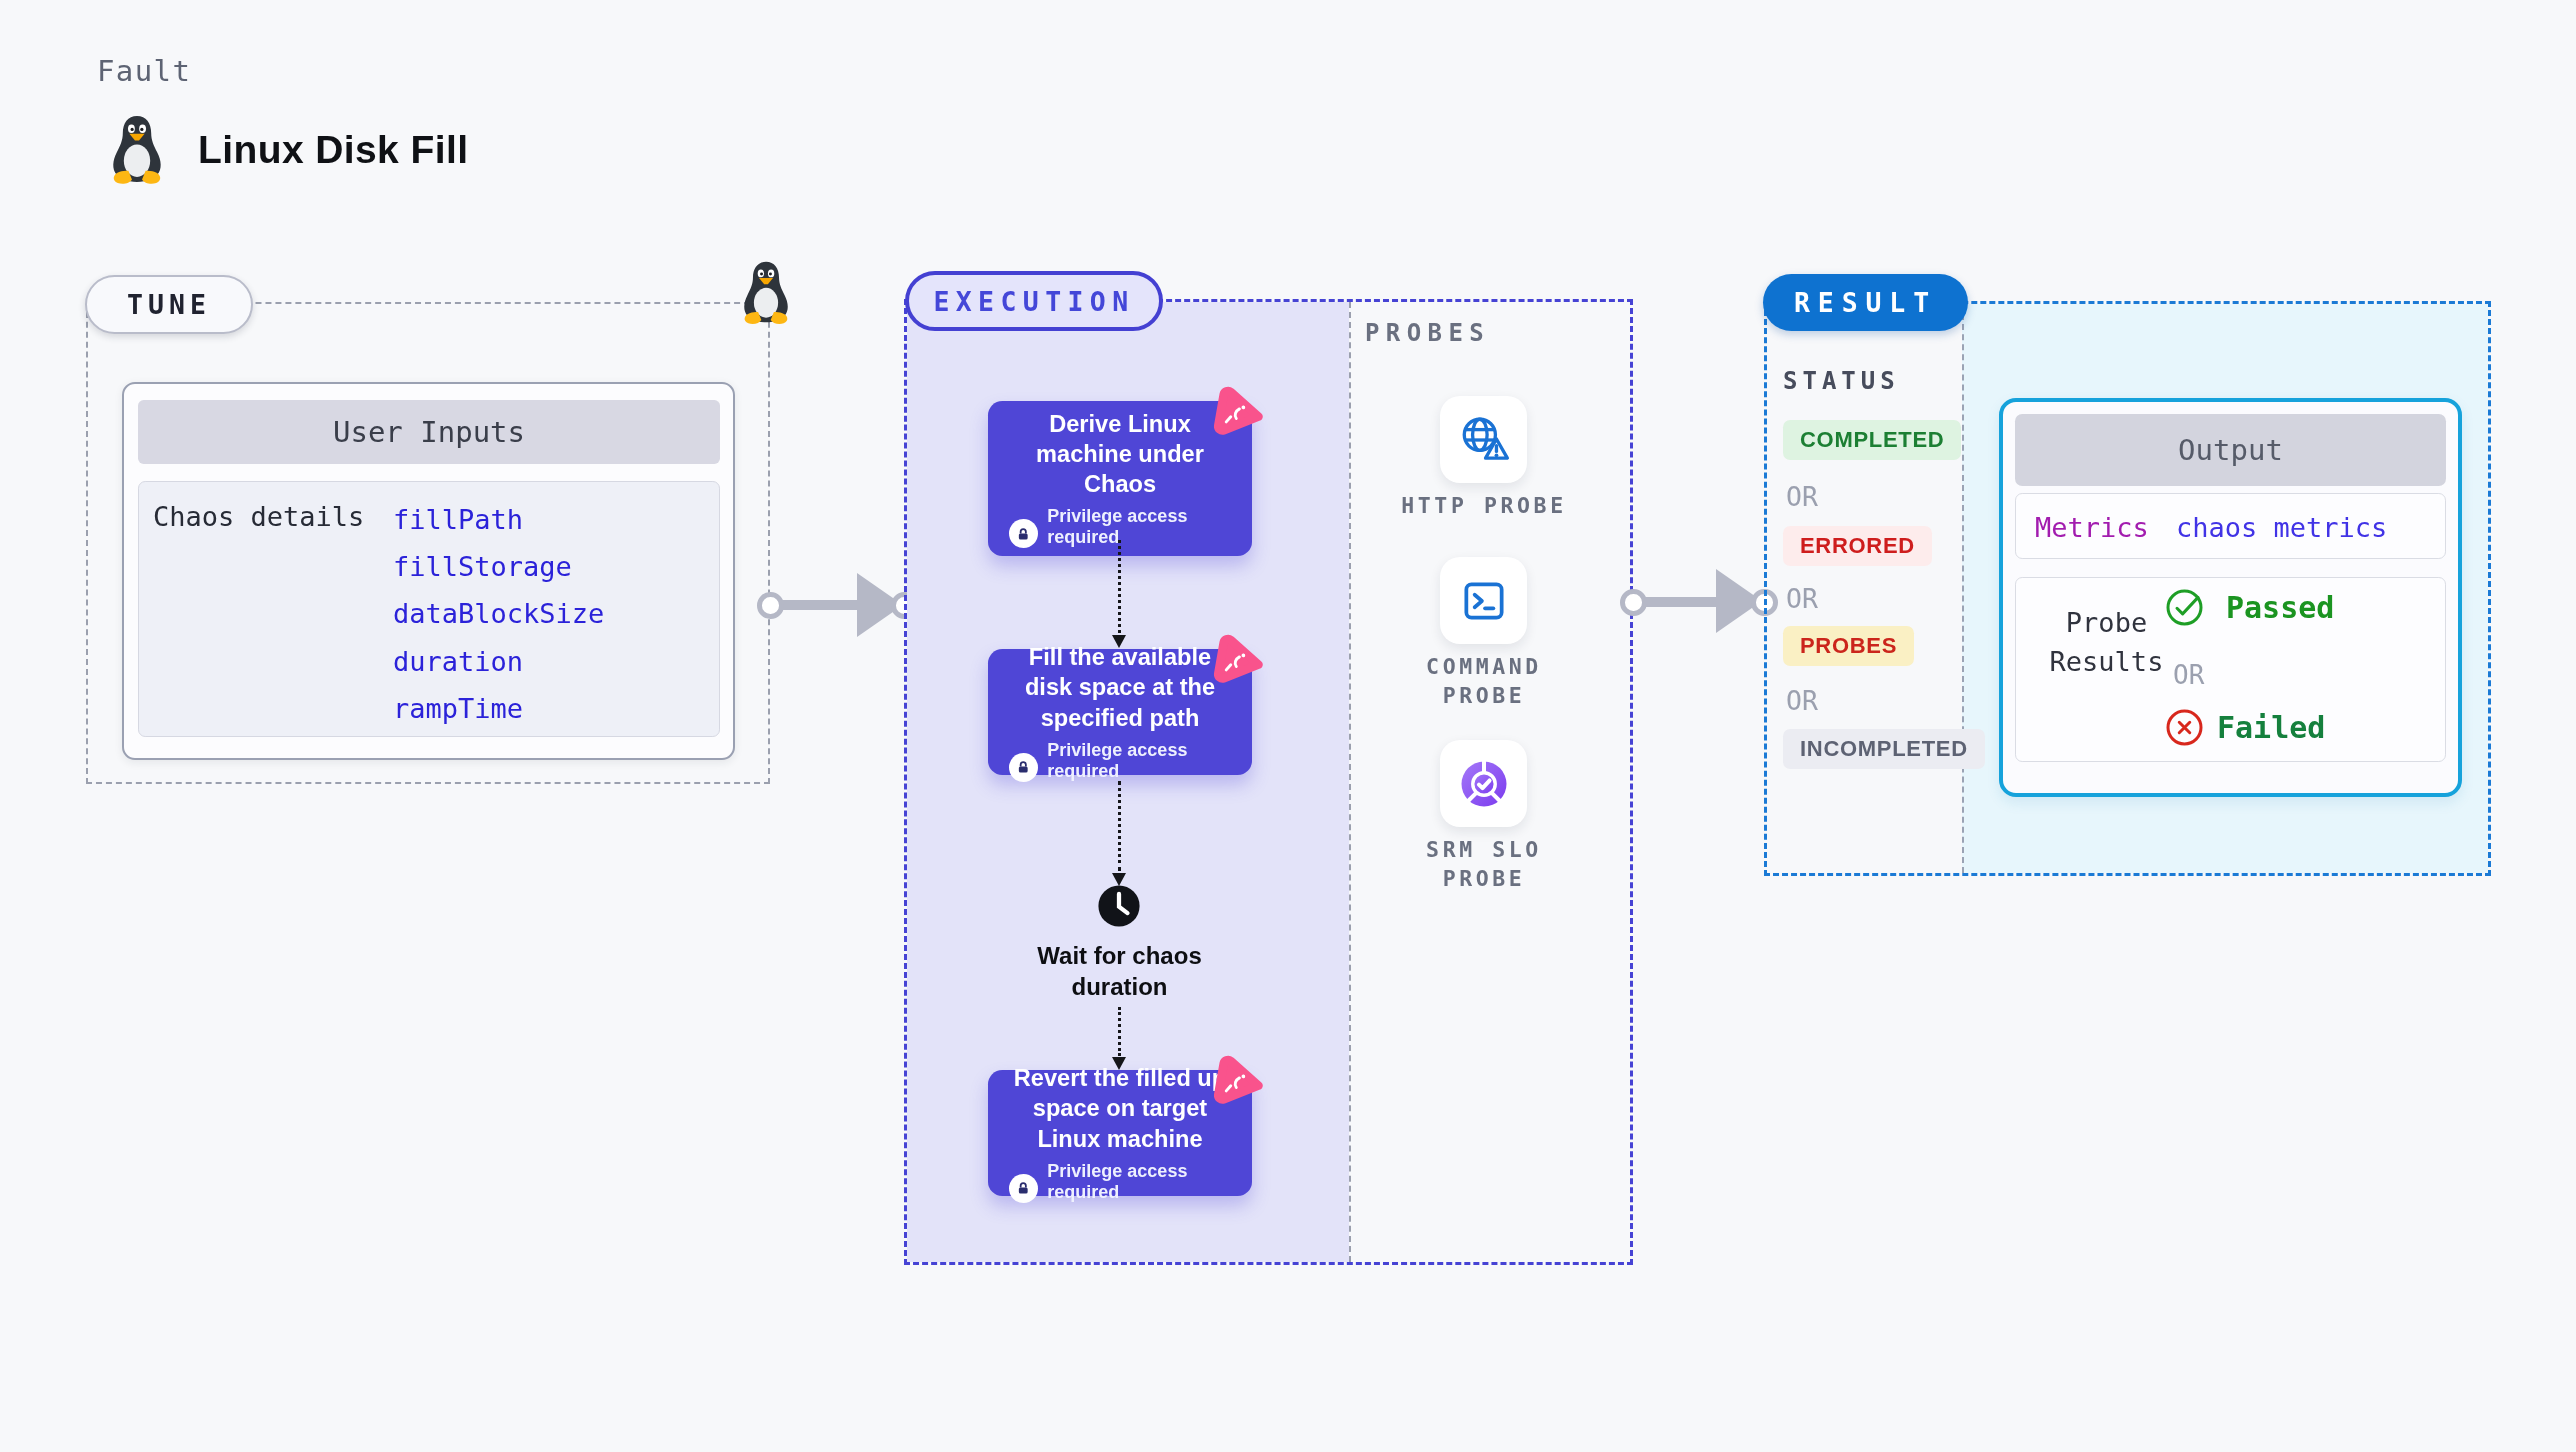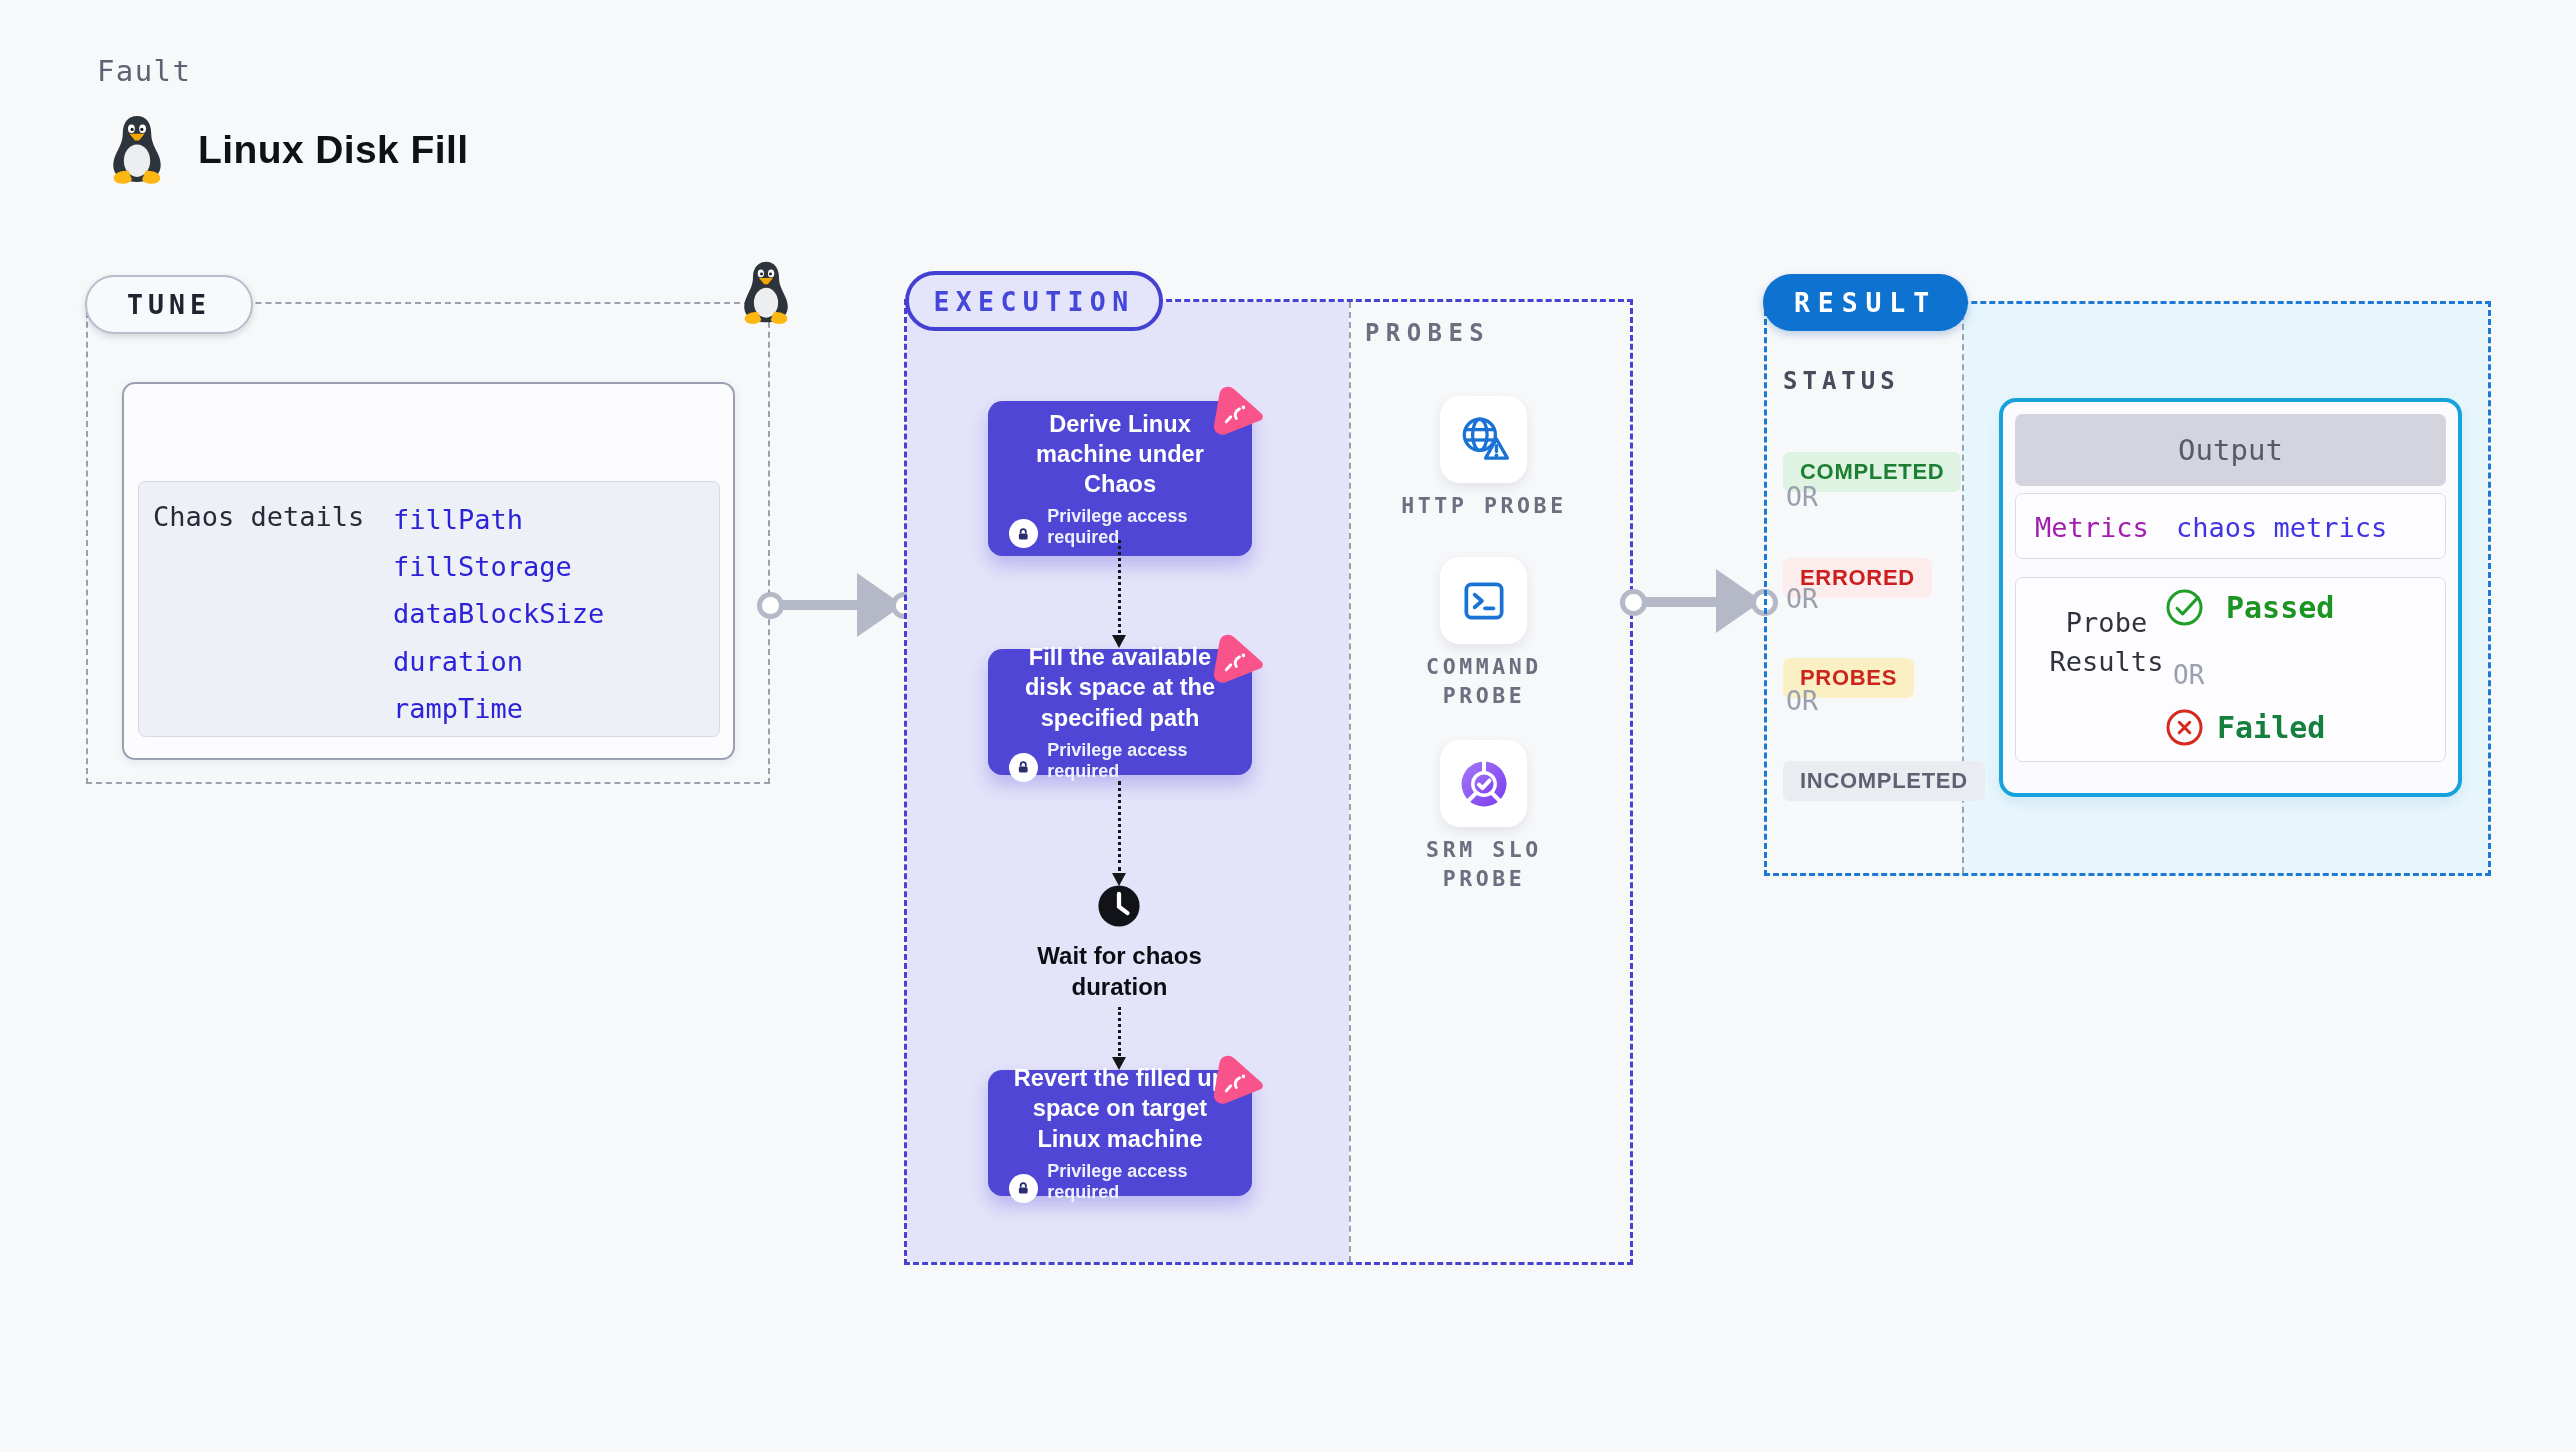--- a/index.html
+++ b/index.html
@@ -84,21 +84,21 @@
 
   
   .result-box { left: 1764px; top: 301px; width: 727px; height: 575px; border: 3.6px dashed #1b7ad5; }
   .result-cyan { position: absolute; left: 195px; right: 0; top: 0; bottom: 0; background: #e7f6fc; }
   .result-divider { position: absolute; left: 195px; top: 0; bottom: 0; width: 0; border-left: 2.1px dashed #9aa3b4; }
   .result-pill { left: 1763px; top: 274px; width: 205px; height: 57px; background: #0e72d0; border-radius: 33px;
                  font: 700 26.5px "DejaVu Sans Mono", monospace; color: #ffffff; letter-spacing: 7.9px;
                  box-shadow: 0 3.6px 8.6px rgba(14,80,160,0.25); }
   .status-label { left: 1783px; top: 367px; font: 700 24px "DejaVu Sans Mono", monospace; color: #474c5c; letter-spacing: 5px; }
   .status-badge { left: 1783px; height: 40px; padding: 0 17px; border-radius: 7.2px; display: inline-flex; align-items: center;
-                  font: 700 22px "Liberation Sans", sans-serif; letter-spacing: 0.7px; margin-top: 32px; }
+                  font: 700 22px "Liberation Sans", sans-serif; letter-spacing: 0.7px; }
   .st-completed  { top: 420px;  color: #1c7f33; background: #def3e1; }
   .st-errored    { top: 526px;  color: #ce1d1d; background: #fdecec; }
   .st-queued     { top: 626px;  color: #cb251c; background: #faf0c4; }
   .st-incompleted{ top: 729px; color: #5d6273; background: #ebecf2; }
   .or-label { left: 1786px; font: 400 26.5px "DejaVu Sans Mono", monospace; color: #9ba0af; }
   .or-1 { top: 481px; } .or-2 { top: 583px; } .or-3 { top: 685px; }
 
   .output-card { left: 1999px; top: 398px; width: 463px; height: 399px; background: #fbfbfe; border: 4.3px solid #16a2db;
                  border-radius: 17px; box-shadow: 0 5.7px 13px rgba(20,120,180,0.10); }
   .output-header { left: 2015px; top: 414px; width: 431px; height: 72px; background: #d3d4de; border-radius: 7.2px;
@@ -163,20 +163,21 @@
 
   <div class="abs tune-box"></div>
   <div class="abs tune-pill center">TUNE</div>
   <div class="abs tux-corner">
     <svg viewBox="0 0 60 72">
         <use href="#tux"></use>
       </svg>
   </div>
 
   <div class="abs ui-card"></div>
+  <div class="abs ui-header center mono">User Inputs</div>
   <div class="abs ui-body"></div>
   <div class="abs chaos-label mono">Chaos details</div>
   <div class="abs tune-value tv0 mono">fillPath</div>
   <div class="abs tune-value tv1 mono">fillStorage</div>
   <div class="abs tune-value tv2 mono">dataBlockSize</div>
   <div class="abs tune-value tv3 mono">duration</div>
   <div class="abs tune-value tv4 mono">rampTime</div>
 
   <div class="abs conn-line a1-line"></div>
   <div class="abs conn-head a1-head"></div>

